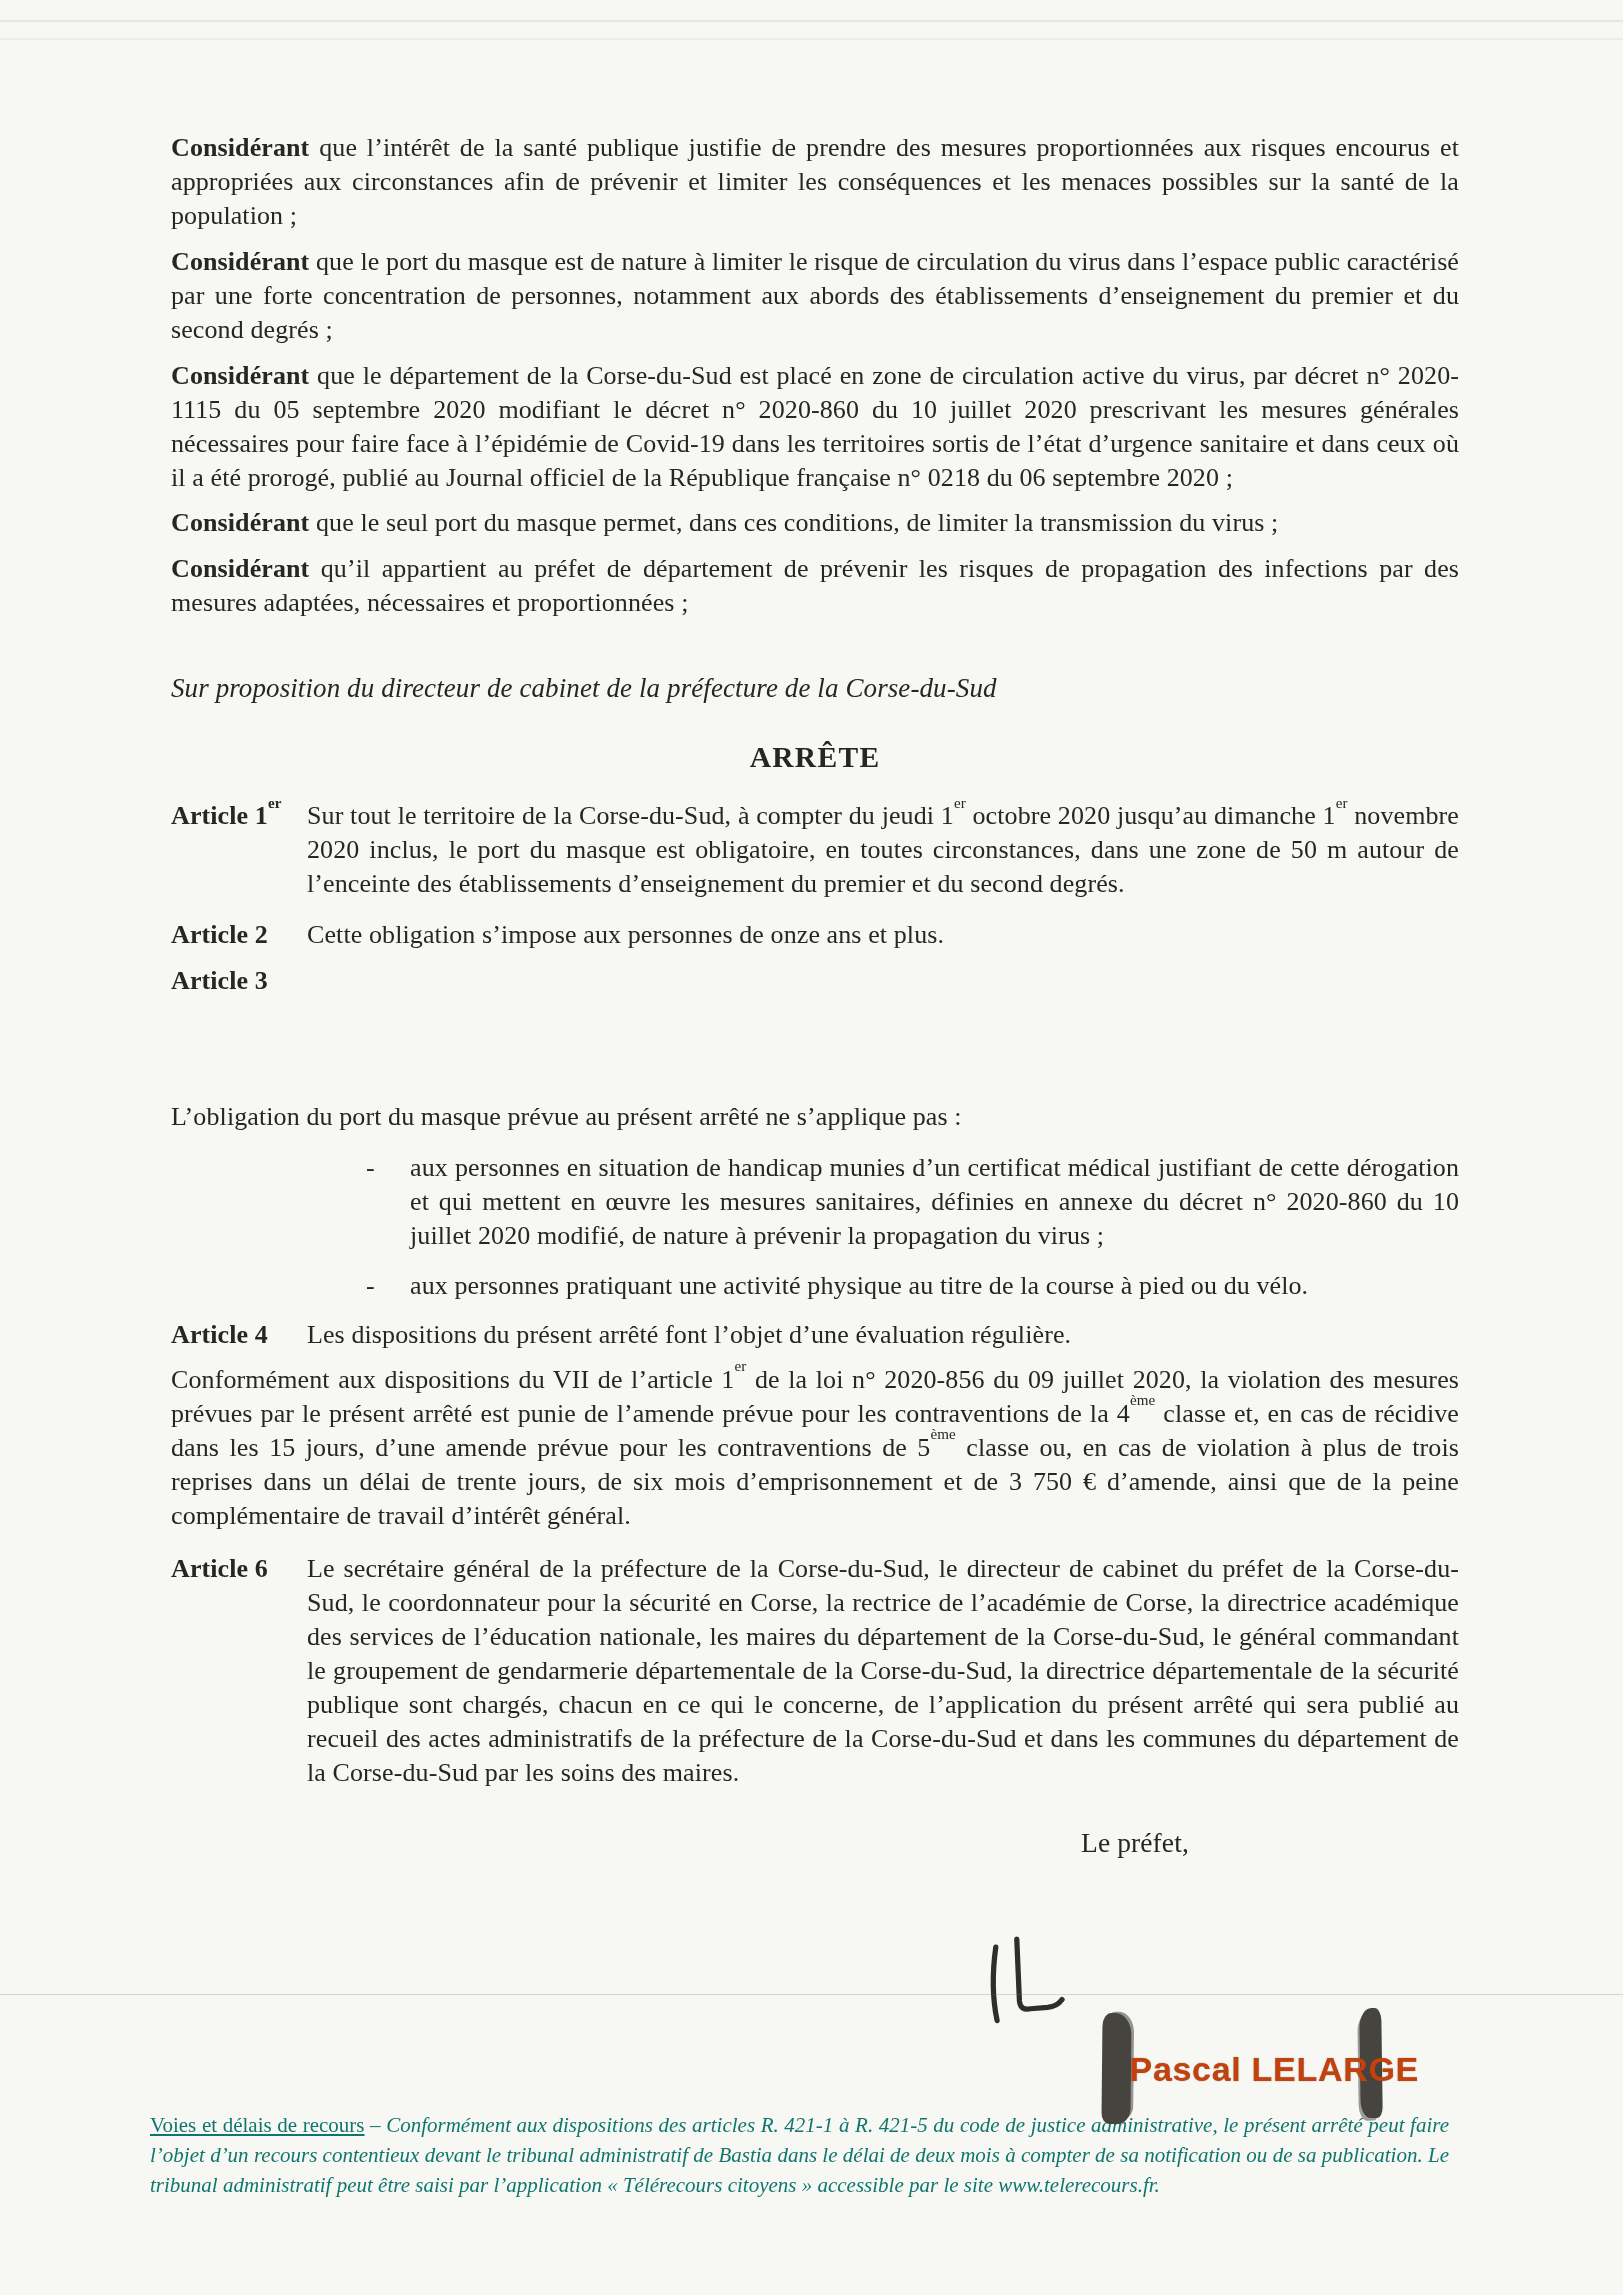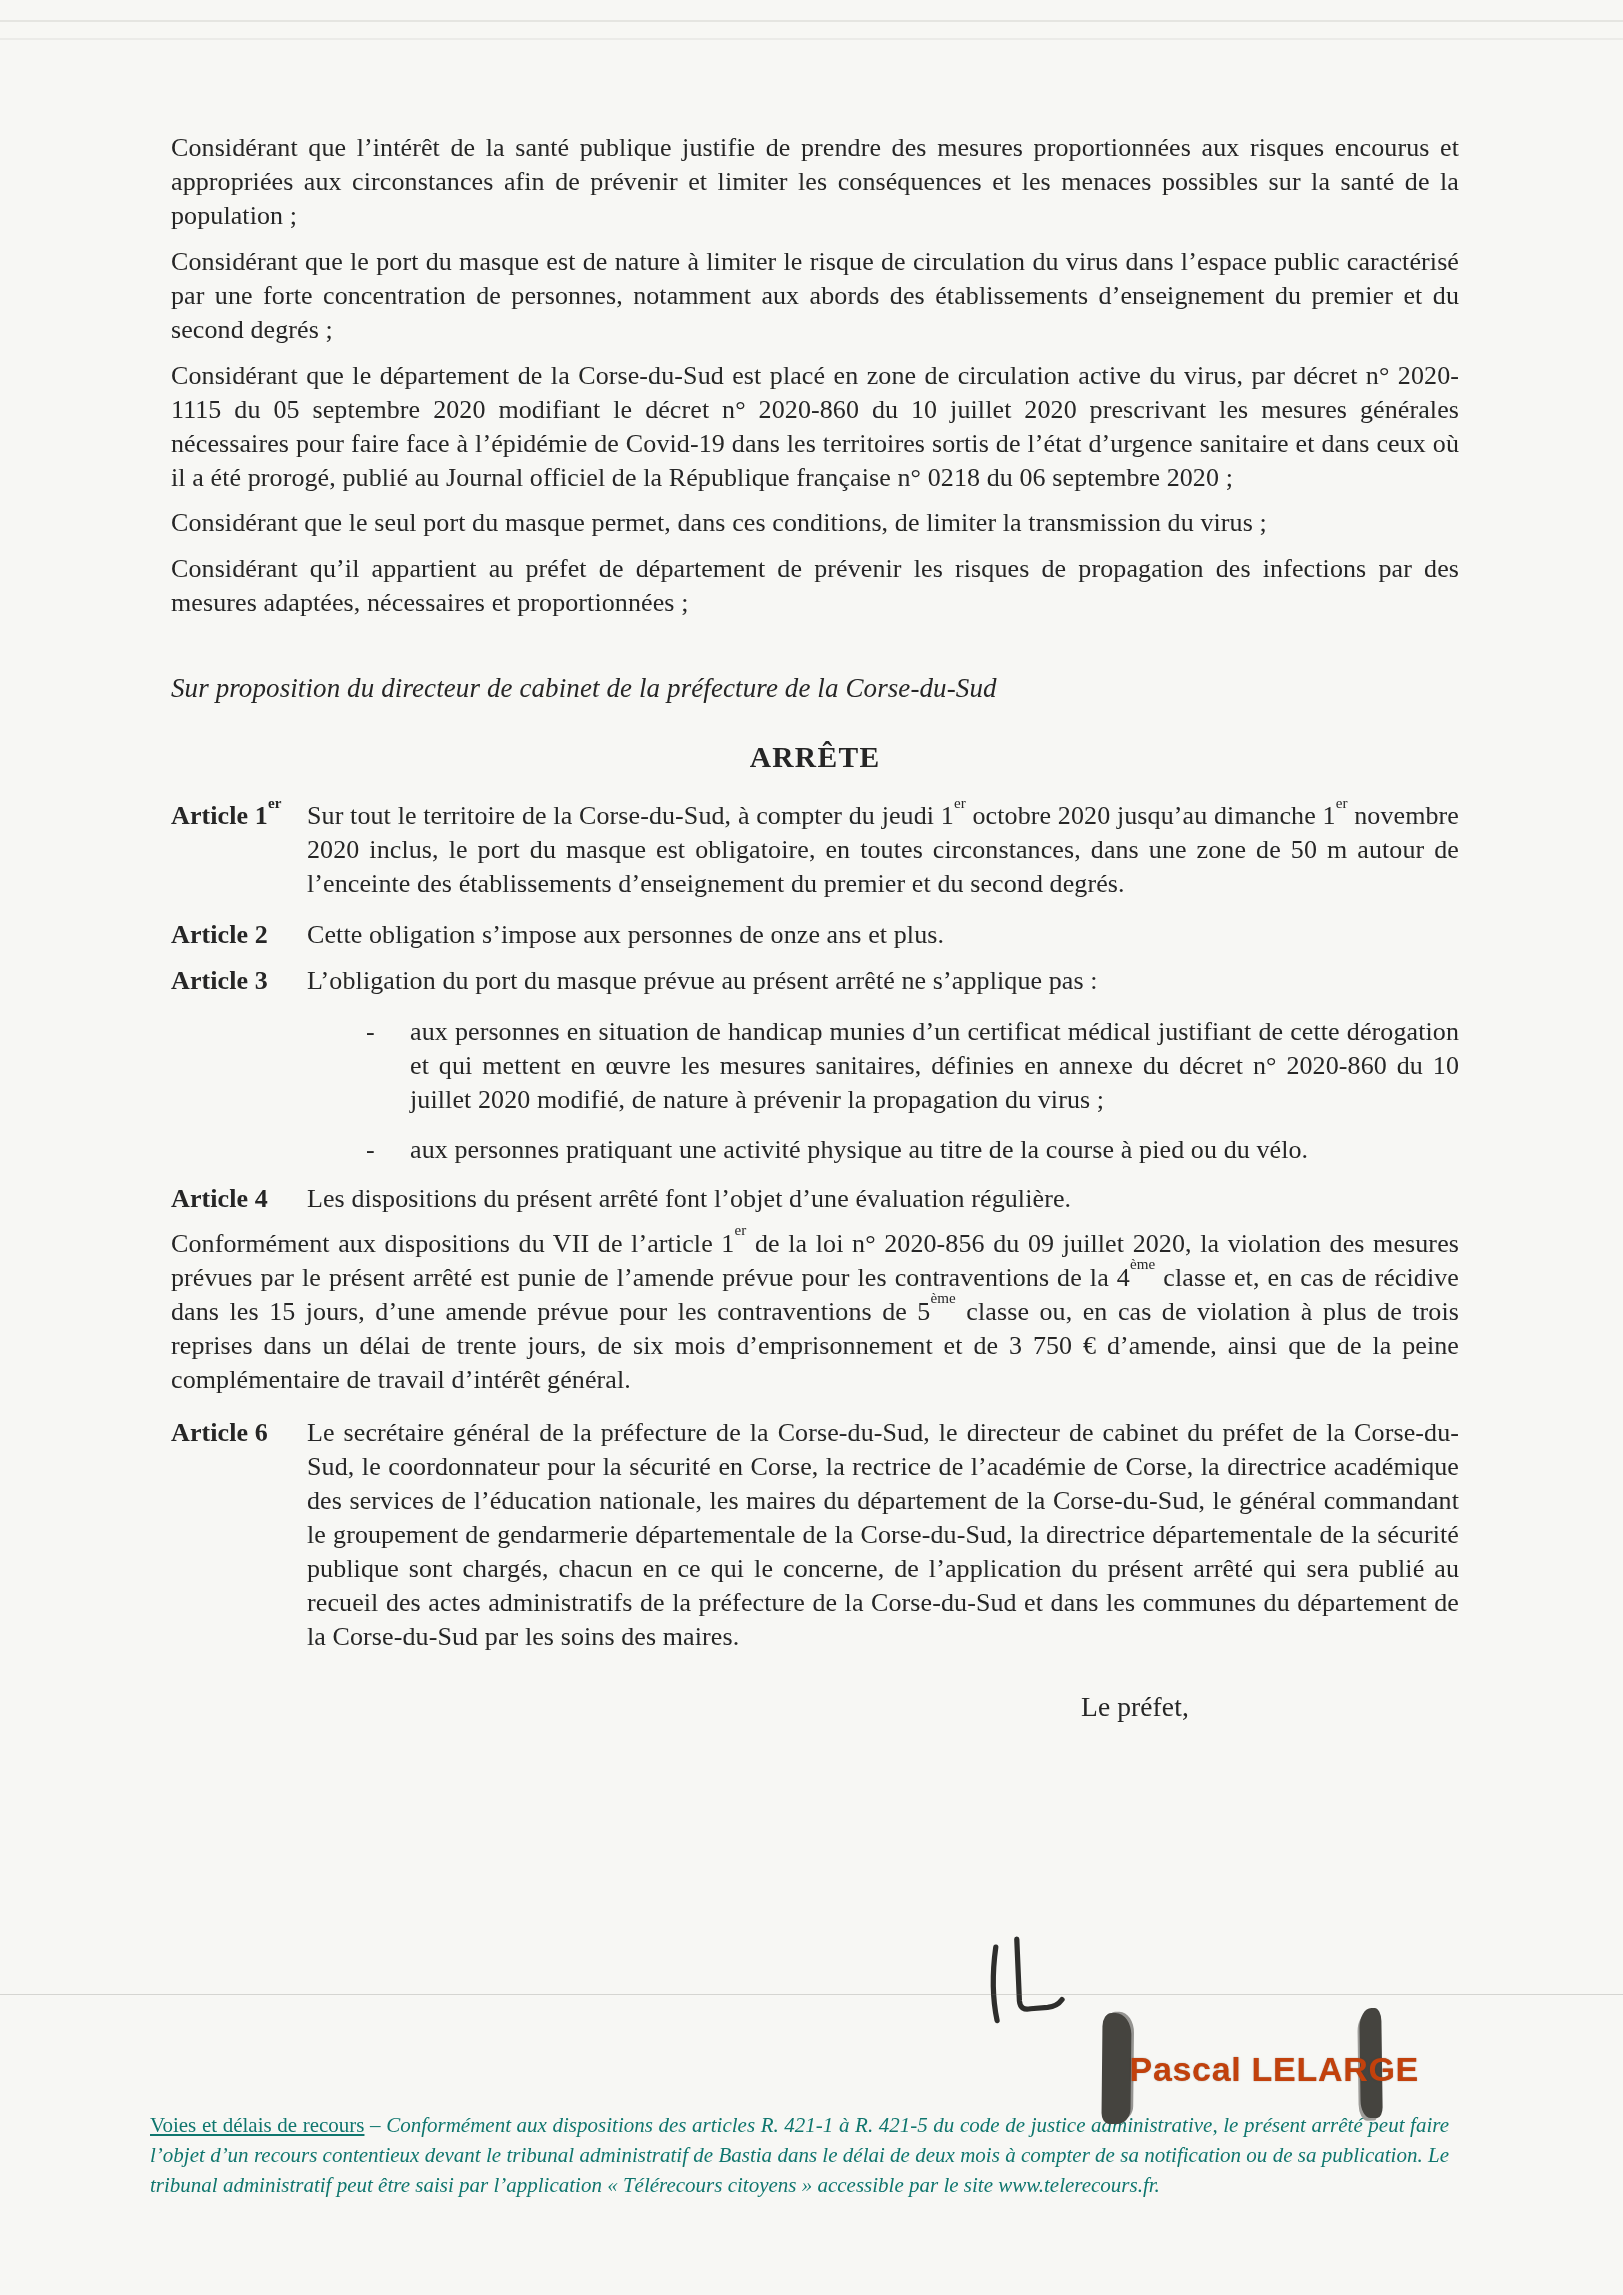--- a/index.html
+++ b/index.html
@@ -19,35 +19,35 @@
   
   .fold-line { position:absolute; left:0; right:0; top:1994px; height:1.3px;
                background:rgba(110,110,105,0.25); }
 
   .content {
     position:absolute; left:171px; width:1288px; top:131px;
     font-size:26px; line-height:34px; text-align:justify;
     letter-spacing:0.1px;
   }
   p.consid { margin:0 0 11.8px 0; }
-  p.consid .lead { font-weight:normal; }
+  p.consid .lead { font-weight:bold; }
 
   .proposition {
     margin:51px 0 0 0; text-align:left;
     font-style:italic; font-size:27px;
   }
   .decree-title {
     margin:35px 0 0 0; text-align:center;
     font-weight:bold; font-size:29.5px; letter-spacing:1.3px;
   }
 
   .articles { margin-top:25px; }
   .article { display:flex; margin:0 0 11.8px 0; }
   .article.a1 { margin-bottom:17px; }
-  .article.a3 { margin-bottom:0; }
+  .article.a3 { margin-bottom:0;flex-direction:column; }
   .article.a4 { margin-bottom:10.5px; }
   .article.a5 { margin-bottom:19.6px; }
   .article-label { flex:0 0 136px; font-weight:bold; white-space:nowrap; text-align:left; }
   .article-body { flex:1 1 auto; text-align:justify; }
 
   .bullets { margin:17px 0 11.8px 0; }
   .bullet { display:flex; margin:0 0 15.7px 0; }
   .bullet-spacer { flex:0 0 195px; }
   .bullet-dash { flex:0 0 44px; }
   .bullet-text { flex:1 1 auto; text-align:justify; }

